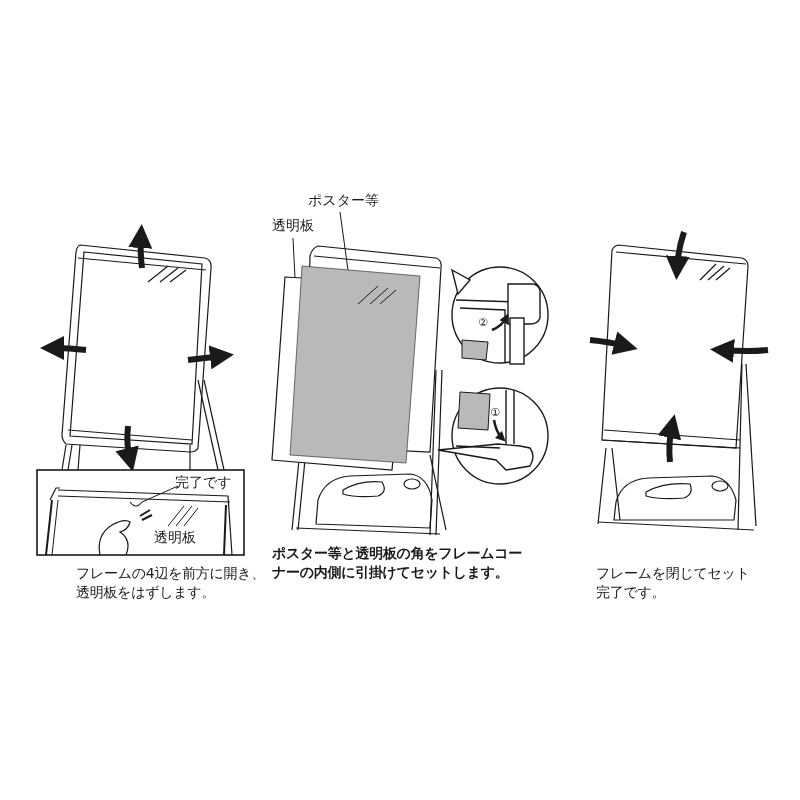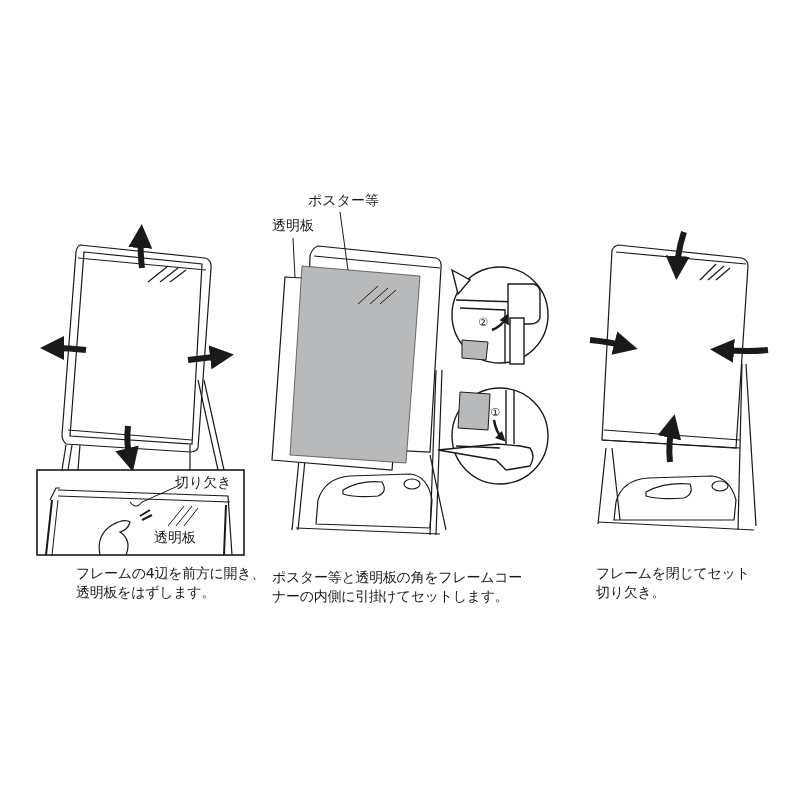--- a/index.html
+++ b/index.html
@@ -131,26 +131,26 @@
     <line x1="716" y1="280" x2="730" y2="268"></line>
   </g>
   <g stroke="#1a1a1a" stroke-width="6" fill="none" marker-end="url(#ah)">
     <path d="M684,232 Q678,250 677,268"></path>
     <path d="M590,340 Q610,342 626,346"></path>
     <path d="M768,350 Q750,352 722,350"></path>
     <path d="M670,462 Q668,444 672,426"></path>
   </g>
 </svg>
 
-<div class="label" style="left:175px;top:475px;">切り欠き</div>
+<div class="label" style="left:175px;top:475px;">完了です</div>
 <div class="label" style="left:154px;top:530px;">透明板</div>
 
 <div class="label" style="left:308px;top:193px;">ポスター等</div>
 <div class="label" style="left:272px;top:218px;">透明板</div>
 <div class="label" style="left:478px;top:316px;font-size:11px;">②</div>
 <div class="label" style="left:490px;top:406px;font-size:11px;">①</div>
 
 <div class="caption" style="left:36px;top:564px;margin-left:40px;">フレームの4辺を前方に開き、
 透明板をはずします。</div>
-<div class="caption" style="left:272px;top:568px;">ポスター等と透明板の角をフレームコー
+<div class="caption" style="left:272px;top:544px;font-weight:bold;">ポスター等と透明板の角をフレームコー
 ナーの内側に引掛けてセットします。</div>
 <div class="caption" style="left:596px;top:564px;">フレームを閉じてセット
-切り欠き。</div>
+完了です。</div>
 
 </body></html>

